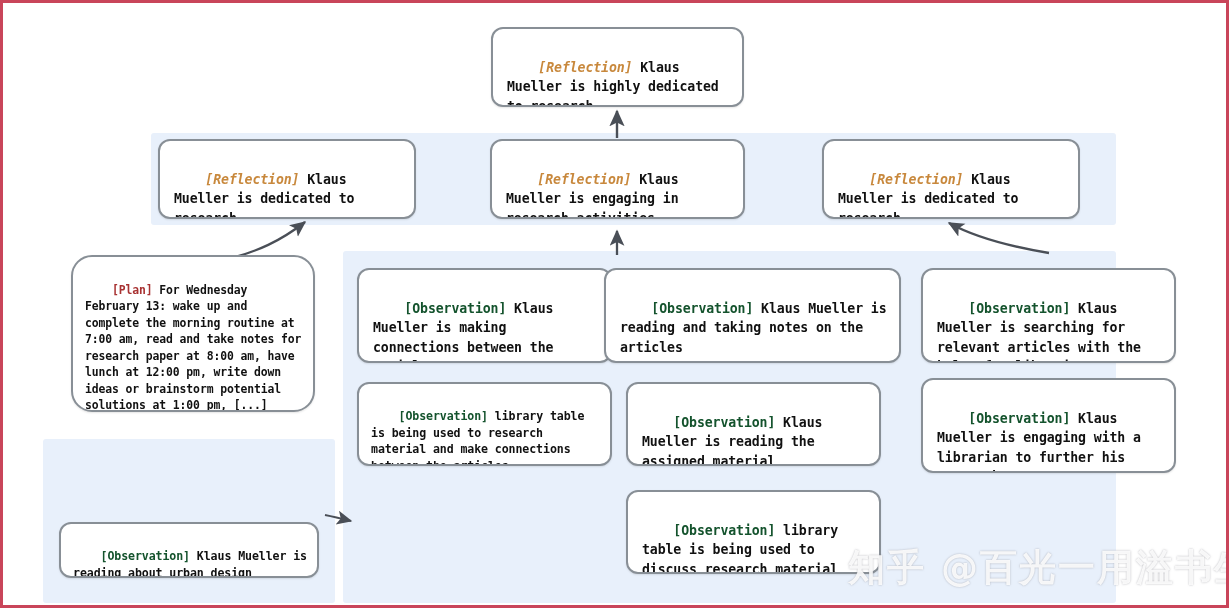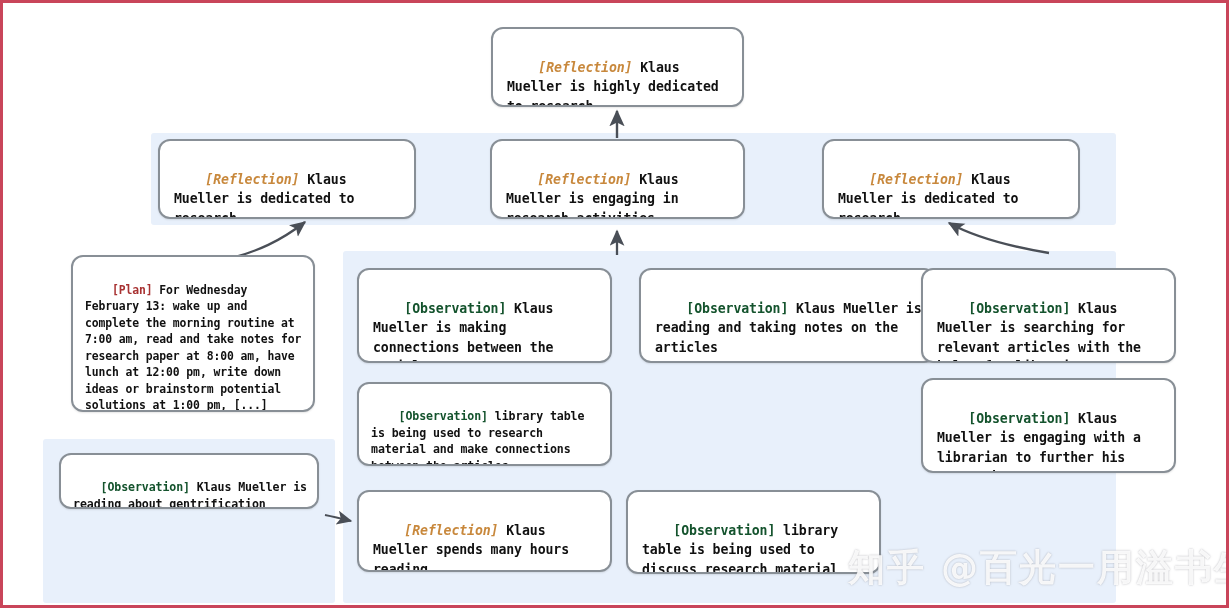--- a/index.html
+++ b/index.html
@@ -80,40 +80,40 @@
   <div class="node" style="left:155px;top:136px;width:258px;height:80px;">
     <span class="tag-reflection">[Reflection]</span><span> Klaus Mueller is dedicated to research</span>
   </div>
   <div class="node" style="left:487px;top:136px;width:255px;height:80px;">
     <span class="tag-reflection">[Reflection]</span><span> Klaus Mueller is engaging in research activities</span>
   </div>
   <div class="node" style="left:819px;top:136px;width:258px;height:80px;">
     <span class="tag-reflection">[Reflection]</span><span> Klaus Mueller is dedicated to research</span>
   </div>
 
-  <div class="node small" style="left:68px;top:252px;width:244px;height:157px;font-size:11.4px;line-height:1.45;">
+  <div class="node small" style="left:68px;top:252px;width:244px;height:157px;font-size:11.4px;line-height:1.45;border-radius:21px;">
     <span class="tag-plan">[Plan]</span><span> For Wednesday February 13: wake up and complete the morning routine at 7:00 am, read and take notes for research paper at 8:00 am, have lunch at 12:00 pm, write down ideas or brainstorm potential solutions at 1:00 pm, [...]</span>
   </div>
 
-  <div class="node small" style="left:56px;top:450px;width:260px;height:56px;">
-    <span class="tag-observation">[Observation]</span><span> Klaus Mueller is reading about gentrification</span>
+  <div class="node small" style="left:56px;top:519px;width:260px;height:56px;">
+    <span class="tag-observation">[Observation]</span><span> Klaus Mueller is reading about urban design</span>
   </div>
 
   <div class="node" style="left:354px;top:265px;width:255px;height:95px;">
     <span class="tag-observation">[Observation]</span><span> Klaus Mueller is making connections between the articles</span>
   </div>
   <div class="node small" style="left:354px;top:379px;width:255px;height:84px;">
     <span class="tag-observation">[Observation]</span><span> library table is being used to research material and make connections between the articles</span>
   </div>
-  <div class="node" style="left:354px;top:487px;width:255px;height:82px;">
-    <span class="tag-reflection">[Reflection]</span><span> Klaus Mueller spends many hours reading</span>
+
+  <div class="node" style="left:601px;top:265px;width:297px;height:95px;">
+    <span class="tag-observation">[Observation]</span><span> Klaus Mueller is reading and taking notes on the articles</span>
   </div>
-
-  <div class="node" style="left:636px;top:265px;width:297px;height:95px;">
-    <span class="tag-observation">[Observation]</span><span> Klaus Mueller is reading and taking notes on the articles</span>
+  <div class="node" style="left:623px;top:379px;width:255px;height:84px;">
+    <span class="tag-observation">[Observation]</span><span> Klaus Mueller is reading the assigned material</span>
   </div>
   <div class="node" style="left:623px;top:487px;width:255px;height:84px;">
     <span class="tag-observation">[Observation]</span><span> library table is being used to discuss research material</span>
   </div>
 
   <div class="node" style="left:918px;top:265px;width:255px;height:95px;">
     <span class="tag-observation">[Observation]</span><span> Klaus Mueller is searching for relevant articles with the help of a librarian</span>
   </div>
   <div class="node" style="left:918px;top:375px;width:255px;height:95px;">
     <span class="tag-observation">[Observation]</span><span> Klaus Mueller is engaging with a librarian to further his research</span>

